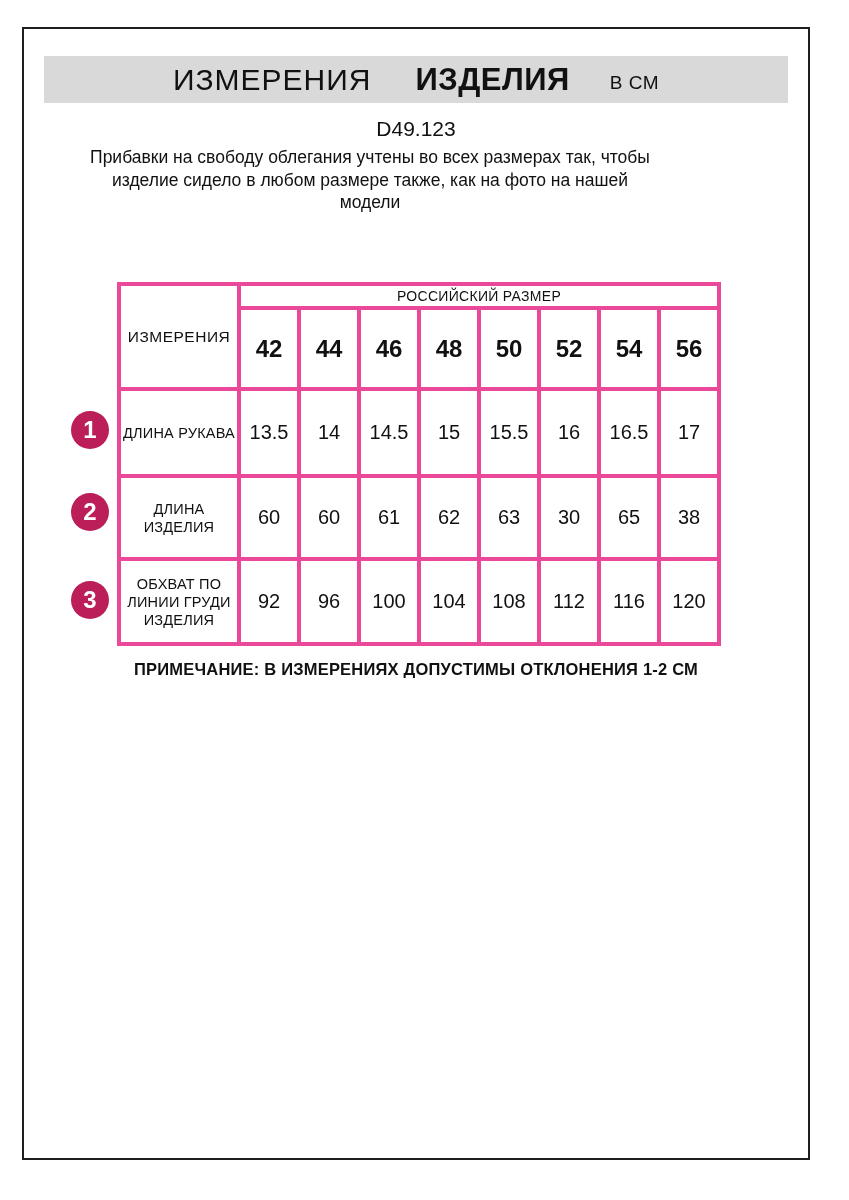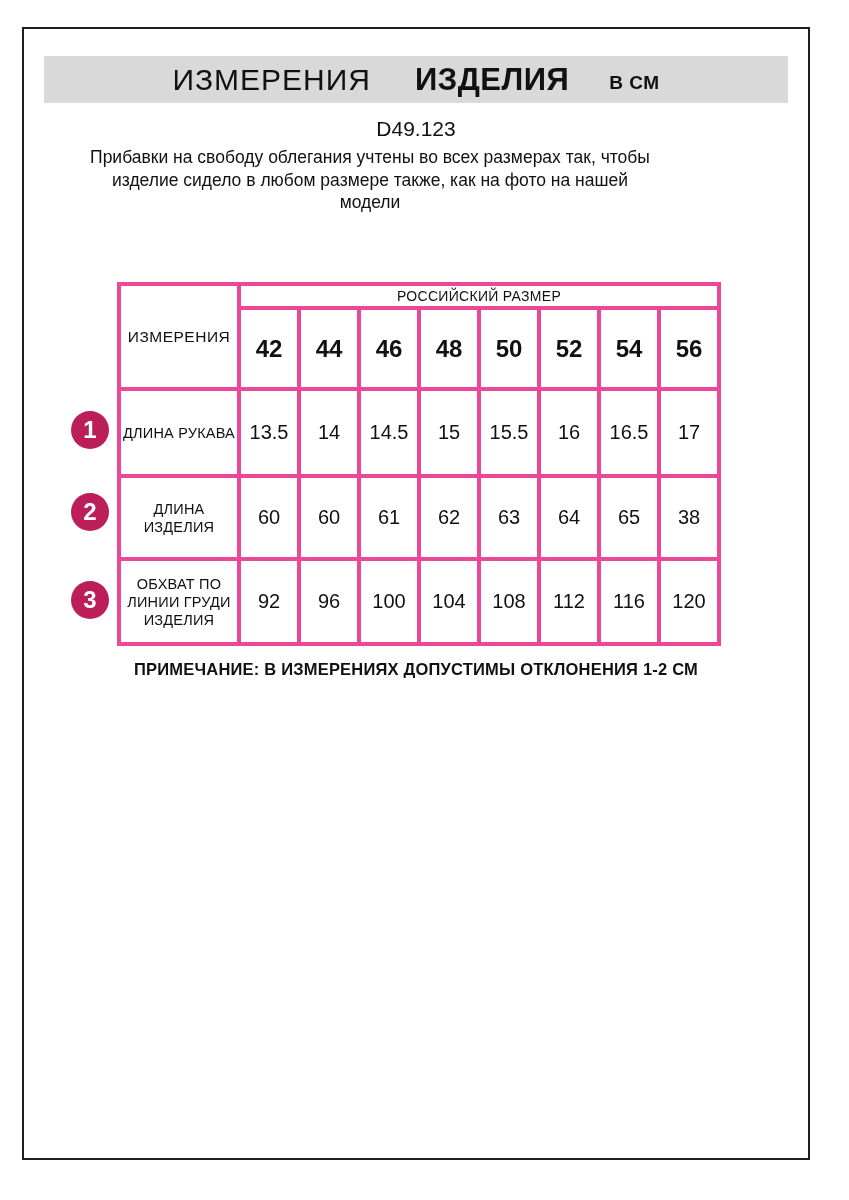--- a/index.html
+++ b/index.html
@@ -43,21 +43,21 @@
     letter-spacing: 1px;
   }
   .title-word2 {
     font-size: 31px;
     font-weight: 700;
     letter-spacing: 0.5px;
     margin-left: 44px;
   }
   .title-unit {
     font-size: 19px;
-    font-weight: 700;
+    font-weight: 400;
     letter-spacing: 0.5px;
     margin-left: 40px;
     position: relative;
     top: 3px;
   }
   .model-code {
     position: absolute;
     left: 22px;
     top: 117px;
     width: 788px;
@@ -204,21 +204,21 @@
       <td class="val">17</td>
     </tr>
     <tr class="data-row-2">
       <td class="rowlabel">ДЛИНА
 ИЗДЕЛИЯ</td>
       <td class="val">60</td>
       <td class="val">60</td>
       <td class="val">61</td>
       <td class="val">62</td>
       <td class="val">63</td>
-      <td class="val">64</td>
+      <td class="val">30</td>
       <td class="val">65</td>
       <td class="val">38</td>
     </tr>
     <tr class="data-row-3">
       <td class="rowlabel">ОБХВАТ ПО
 ЛИНИИ ГРУДИ
 ИЗДЕЛИЯ</td>
       <td class="val">92</td>
       <td class="val">96</td>
       <td class="val">100</td>

